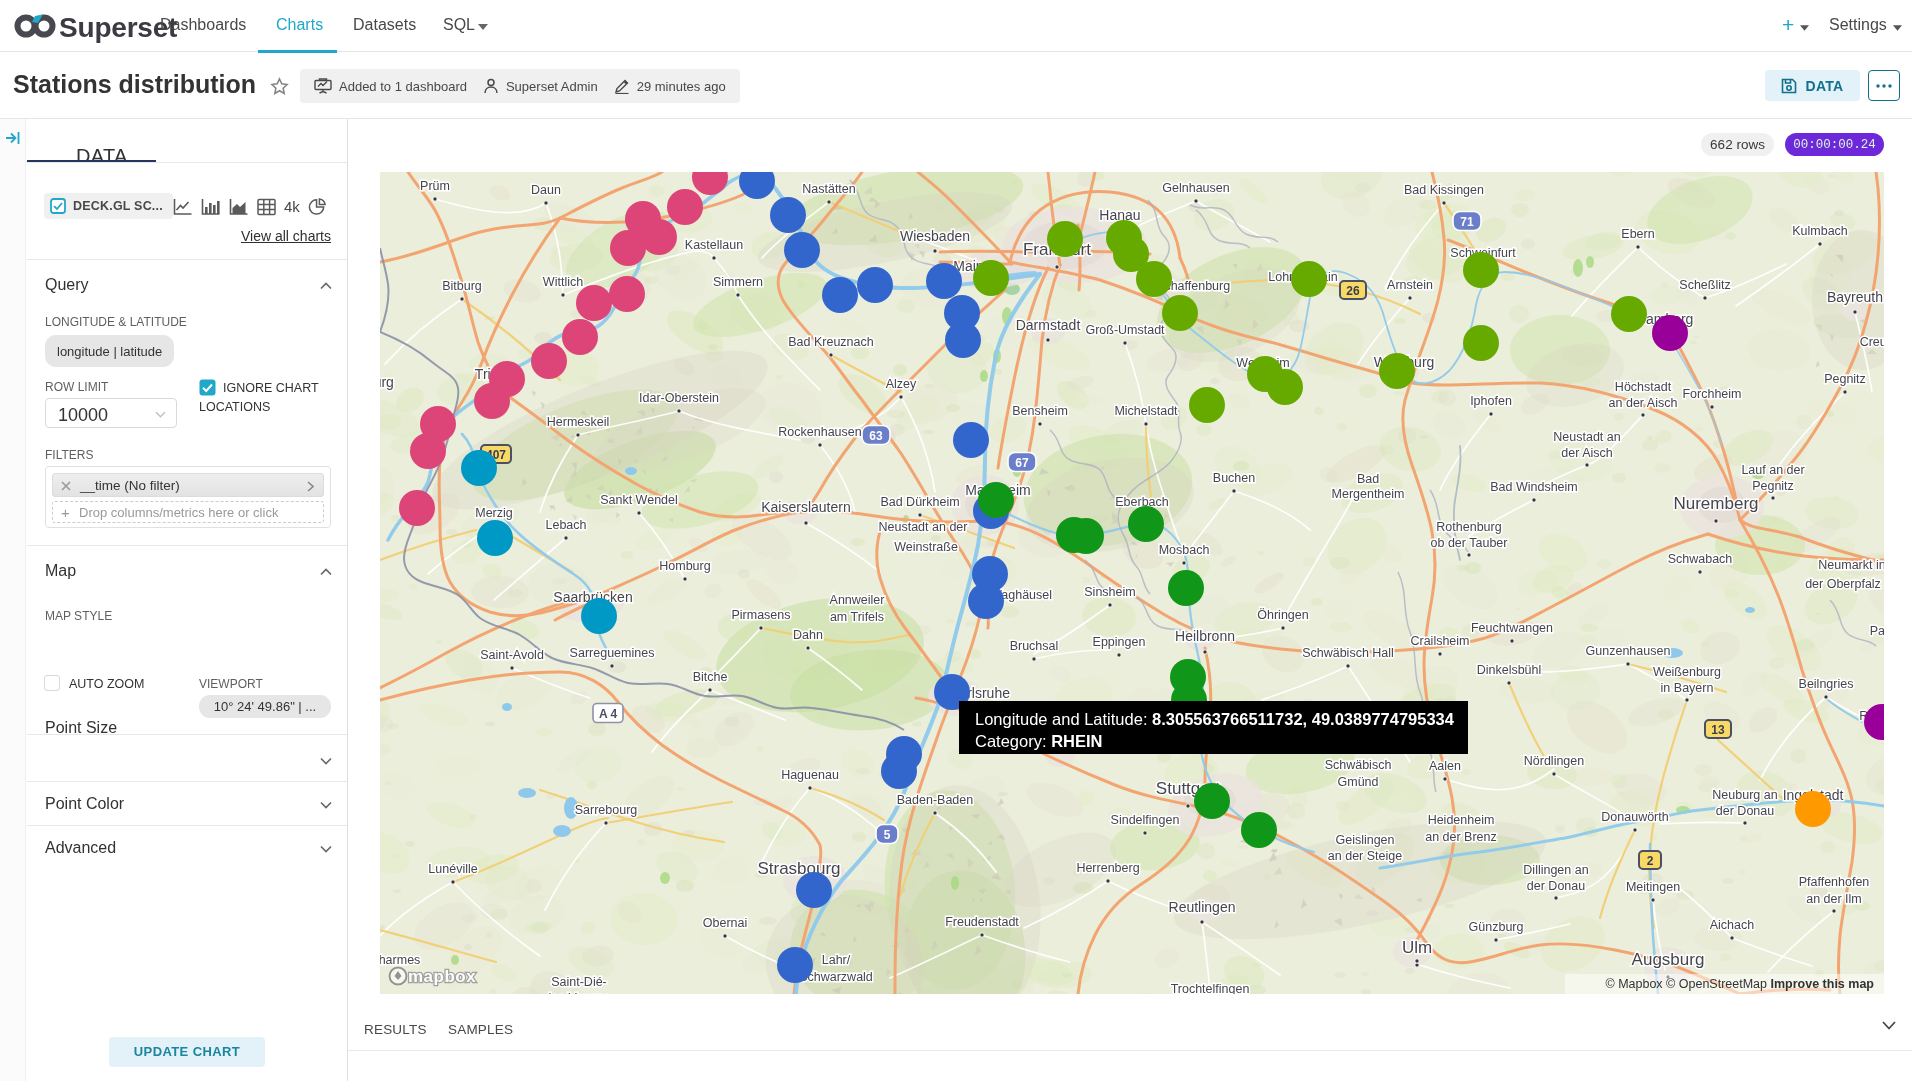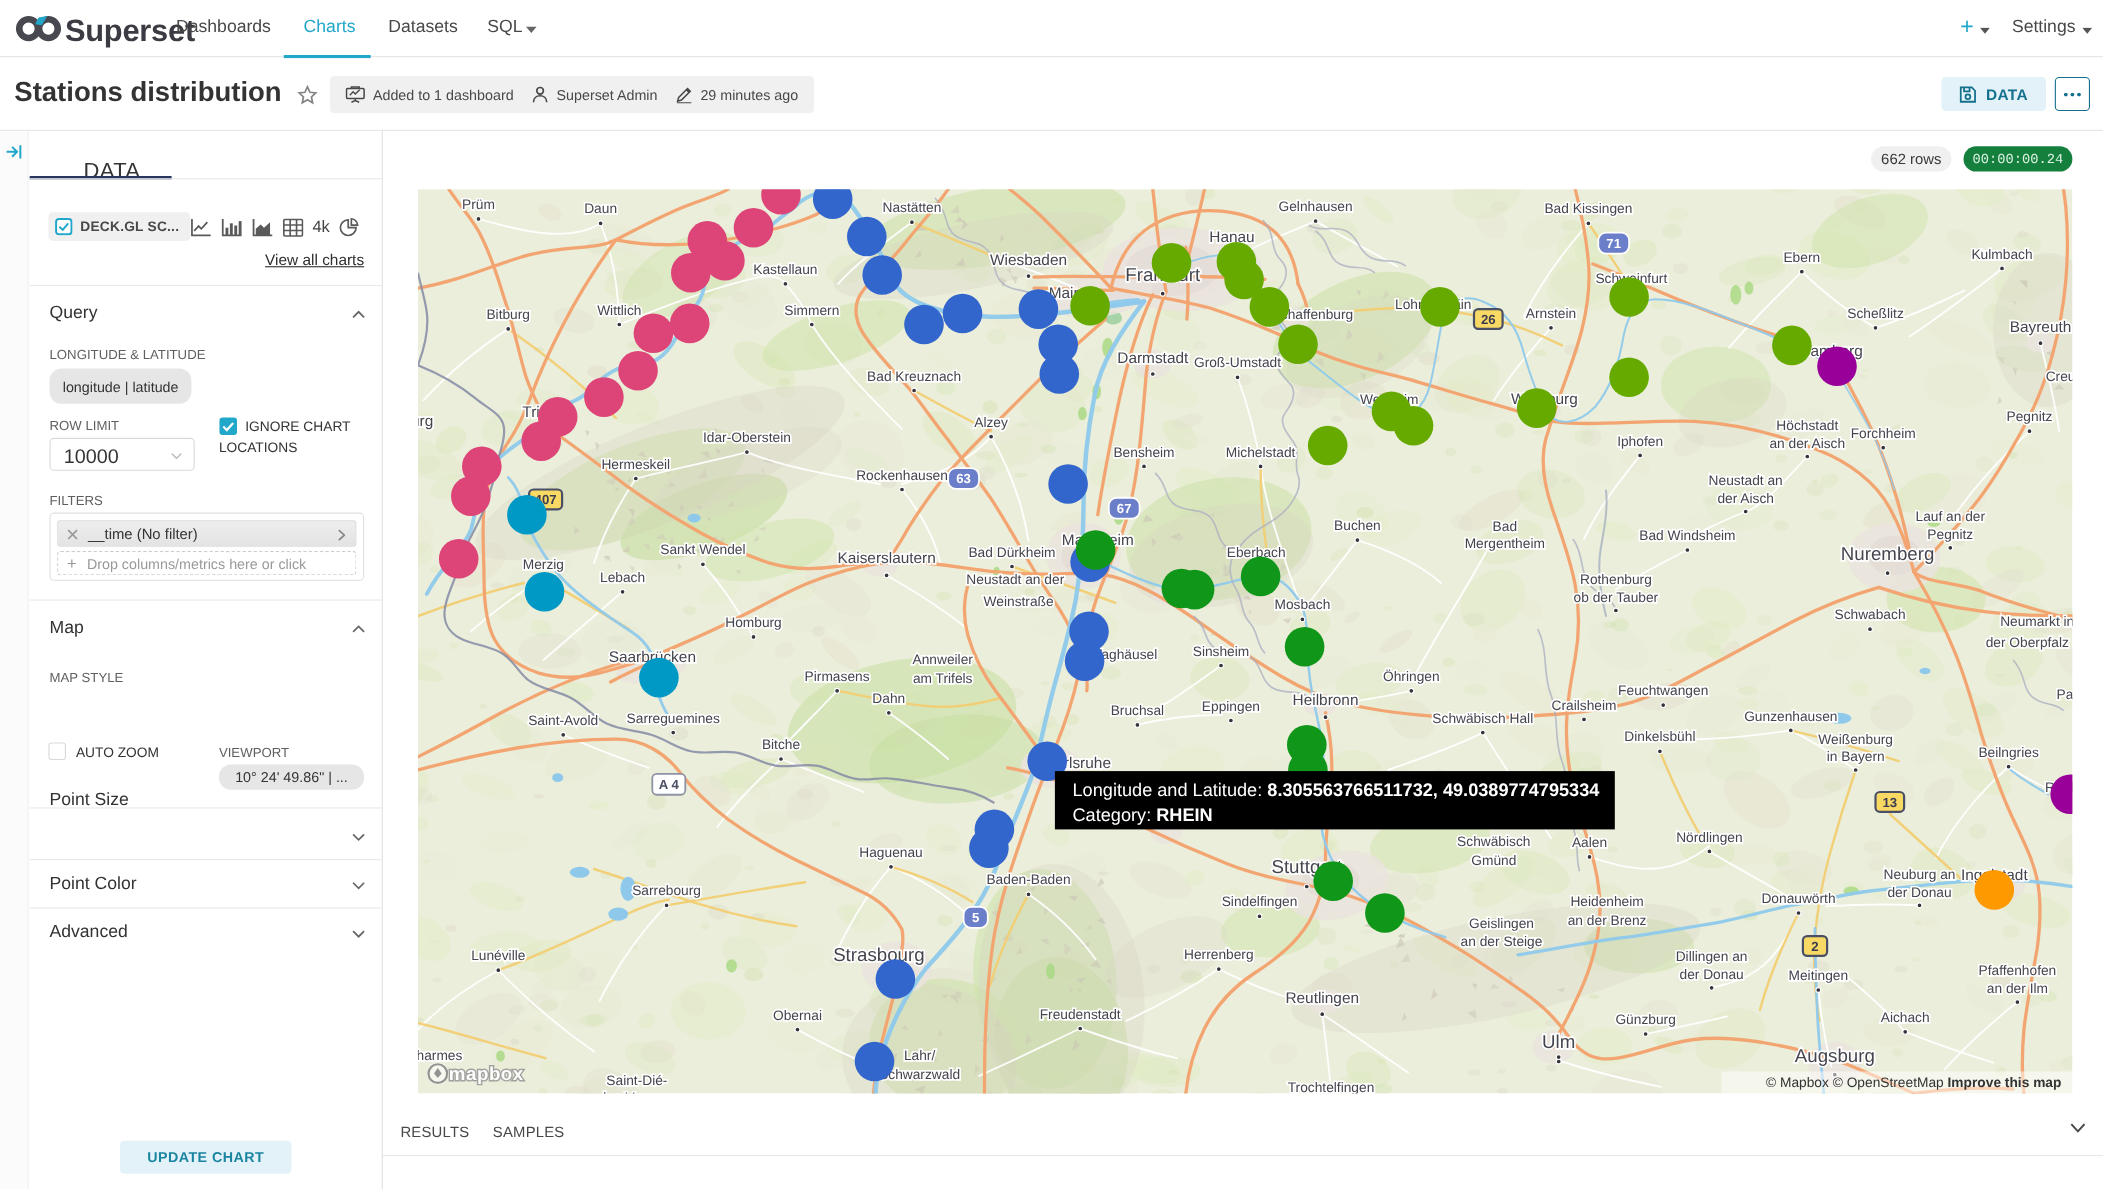--- a/index.html
+++ b/index.html
@@ -197,21 +197,21 @@
   <div style="position:absolute;left:0;top:706px;width:100%;height:1px;background:#e8e8e8"></div>
   <div style="position:absolute;left:18px;top:720px;font-size:16px;color:#323232">Advanced</div>
   <svg width="12" height="8" viewBox="0 0 12 8" style="position:absolute;left:293px;top:726px">
         <path d="M1 1.5 L6 6.5 L11 1.5" stroke="#666" stroke-width="1.6" fill="none"></path>
       </svg>
 
   <div style="position:absolute;left:82px;top:918px;width:156px;height:30px;background:#e3f2f8;border-radius:4px;text-align:center;line-height:30px;font-size:13px;font-weight:bold;letter-spacing:0.4px;color:#1a85a0">UPDATE CHART</div>
 </div>
 
 <div style="position:absolute;left:1701px;top:133px;width:73px;height:23px;background:#f0f0f0;border-radius:12px;display:flex;align-items:center;justify-content:center;font-size:13.5px;color:#383838">662 rows</div>
-<div style="position:absolute;left:1785px;top:133px;width:99px;height:23px;background:#15803d;border-radius:12px;display:flex;align-items:center;justify-content:center;font-size:12.5px;color:#ddf3e4;font-family:'Liberation Mono',monospace">00:00:00.24</div>
+<div style="position:absolute;left:1785px;top:133px;width:99px;height:23px;background:#6d28d9;border-radius:12px;display:flex;align-items:center;justify-content:center;font-size:12.5px;color:#ddf3e4;font-family:'Liberation Mono',monospace">00:00:00.24</div>
 <svg width="1504" height="822" viewBox="380 172 1504 822" style="position:absolute;left:380px;top:172px" font-family="'Liberation Sans', sans-serif">
 <rect x="380" y="172" width="1504" height="822" fill="#ebeeda"></rect>
 <ellipse cx="1347" cy="174" rx="15" ry="7" fill="#e8ead6" opacity="0.43" transform="rotate(19 1347 174)"></ellipse>
 <ellipse cx="1202" cy="661" rx="9" ry="3" fill="#dfe9c4" opacity="0.23" transform="rotate(-21 1202 661)"></ellipse>
 <ellipse cx="667" cy="712" rx="22" ry="10" fill="#e1ecc6" opacity="0.43" transform="rotate(7 667 712)"></ellipse>
 <ellipse cx="607" cy="516" rx="15" ry="7" fill="#e1ecc6" opacity="0.25" transform="rotate(21 607 516)"></ellipse>
 <ellipse cx="509" cy="883" rx="24" ry="17" fill="#dfe9c4" opacity="0.25" transform="rotate(18 509 883)"></ellipse>
 <ellipse cx="1784" cy="220" rx="16" ry="10" fill="#e6e9d3" opacity="0.38" transform="rotate(31 1784 220)"></ellipse>
 <ellipse cx="1448" cy="192" rx="14" ry="7" fill="#dbe8bd" opacity="0.46" transform="rotate(-34 1448 192)"></ellipse>
 <ellipse cx="947" cy="543" rx="30" ry="13" fill="#e8ead6" opacity="0.29" transform="rotate(-12 947 543)"></ellipse>

